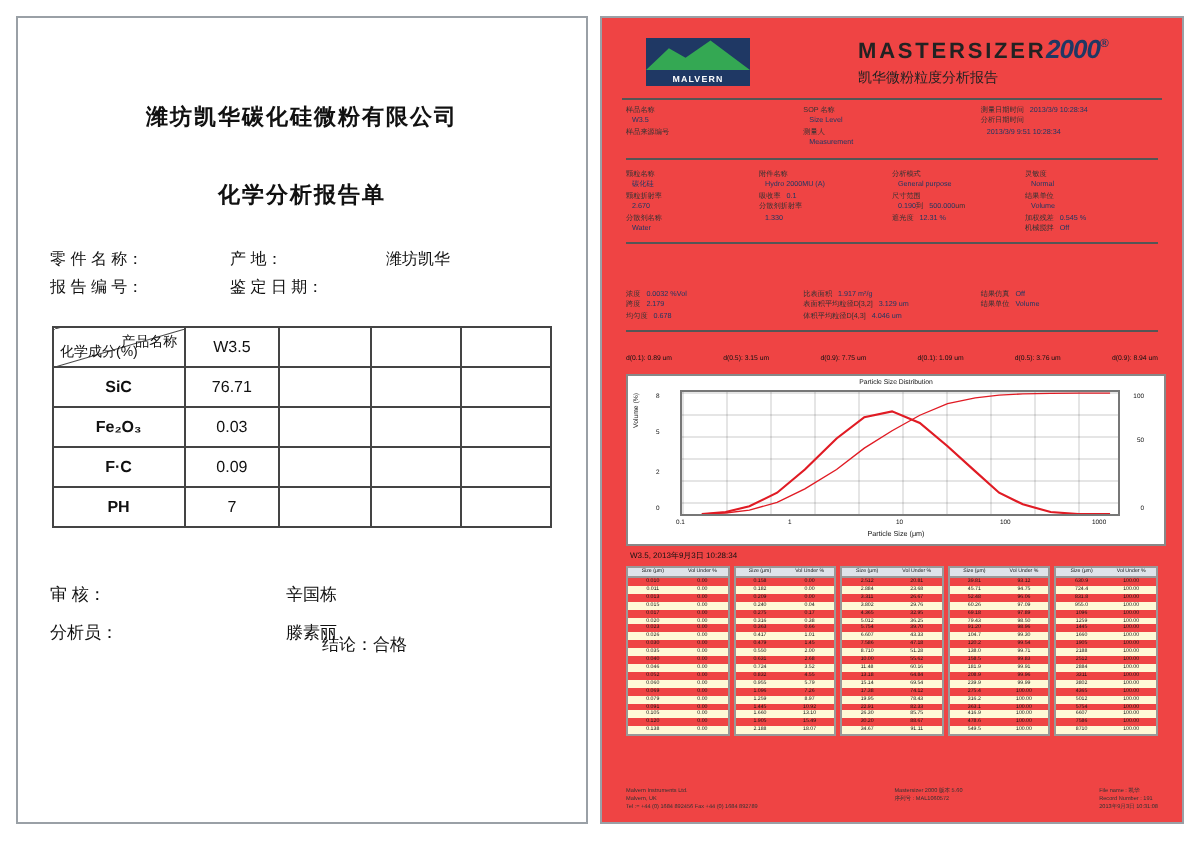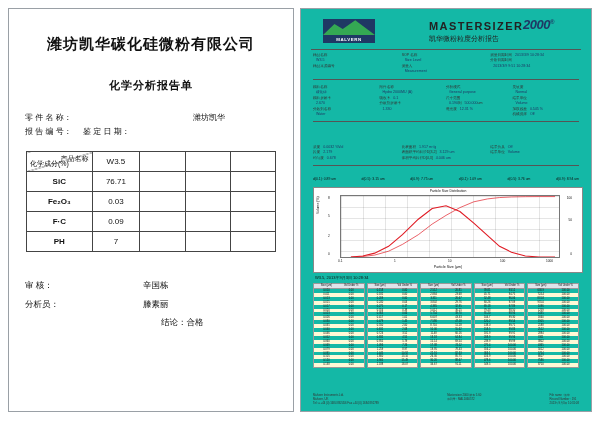--- a/index.html
+++ b/index.html
@@ -19,33 +19,33 @@
     position:absolute;left:8px;top:8px;width:286px;height:404px;
     border:1px solid #9aa0a6;
     background:#fff;
     box-sizing:border-box;
   }
   .ld-title{
     text-align:center;
     font-weight:bold;
     color:#111;
   }
-  .ld-title1{font-size:15px;margin-top:26px;letter-spacing:1px;}
+  .ld-title1{font-size:11px;margin-top:42px;letter-spacing:1px;}
   .ld-title2{font-size:11px;margin-top:24px;letter-spacing:1px;}
 
   .ld-meta{
     margin:18px 16px 0 16px;
     font-size:8px;
     color:#111;
     line-height:14px;
   }
   .ld-meta-row{display:flex;}
   .ld-meta-cell{flex:1;white-space:nowrap;}
   .ld-meta-cell.c2{flex:0 0 78px;}
-  .ld-meta-cell.c3{flex:0 0 84px;margin-left:32px;}
+  .ld-meta-cell.c3{flex:0 0 84px;}
 
   table.ld-table{
     margin:12px auto 0 auto;
     width:250px;
     border-collapse:collapse;
     font-size:8px;
     color:#111;
   }
   table.ld-table td{
     border:1px solid #444;
@@ -75,21 +75,21 @@
     font-size:8.5px;color:#111;line-height:19px;
   }
   .ld-foot .row{display:flex;}
   .ld-foot .a{flex:0 0 118px;}
   .ld-foot .b{flex:1;}
 
   
   .right-doc{
     position:absolute;left:300px;top:8px;width:292px;height:404px;
     border:1px solid #9aa0a6;
-    background:#14b8a6;
+    background:#ef4444;
     box-sizing:border-box;
     font-size:3.6px;
     color:#111;
   }
   .rd-head{
     position:relative;height:40px;
   }
   .logo{
     position:absolute;left:22px;top:10px;width:52px;height:24px;
     background:#1f3864;
@@ -199,20 +199,21 @@
 
 <div class="page">
 
   <div class="left-doc">
     <div class="ld-title ld-title1">潍坊凯华碳化硅微粉有限公司</div>
     <div class="ld-title ld-title2">化学分析报告单</div>
 
     <div class="ld-meta">
       <div class="ld-meta-row">
         <div class="ld-meta-cell">零 件 名 称：</div>
+        <div class="ld-meta-cell c2">产    地：</div>
         <div class="ld-meta-cell c3">潍坊凯华</div>
       </div>
       <div class="ld-meta-row">
         <div class="ld-meta-cell">报 告 编 号：</div>
         <div class="ld-meta-cell c2">鉴 定 日 期：</div>
         <div class="ld-meta-cell c3"></div>
       </div>
     </div>
 
     <table class="ld-table">

